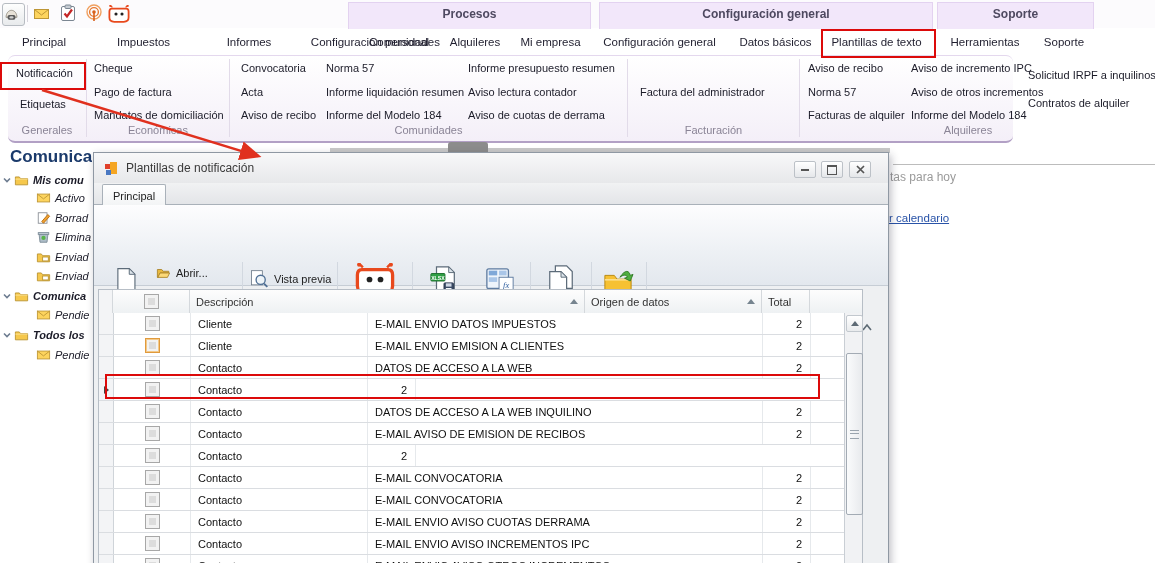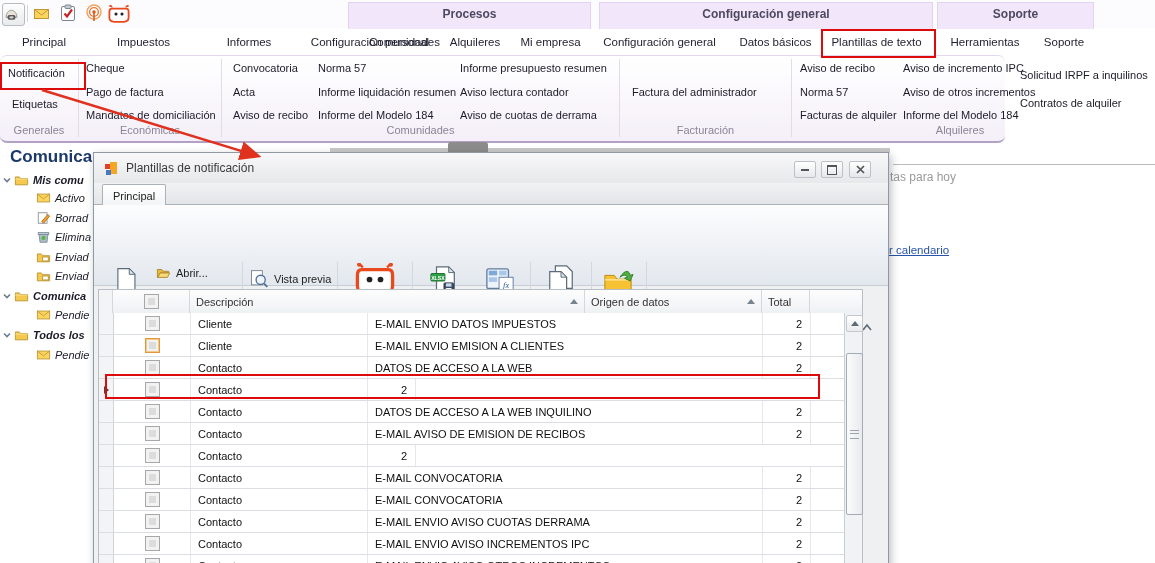--- a/index.html
+++ b/index.html
@@ -9,35 +9,35 @@
   
   .qa-bar{position:absolute;left:0;top:0;width:1155px;height:28px;background:#fcfbfd;}
   .qa-btn{position:absolute;left:2px;top:3px;width:21px;height:21px;border:1px solid #b7bcc2;border-radius:3px;
           background:linear-gradient(#fefefe,#e8eaec);display:flex;align-items:center;justify-content:center;}
   .qa-sep{position:absolute;left:27px;top:5px;width:1px;height:17px;background:#d7d4dc;}
   .ctx{position:absolute;top:2px;height:27px;background:#f2e7fa;border:1px solid #e3d2f0;border-bottom:none;
        display:flex;align-items:flex-start;justify-content:center;font-weight:bold;font-size:12px;color:#4e4960;padding-top:4px;box-sizing:border-box;}
   .tab{position:absolute;top:30px;height:24px;display:flex;align-items:center;justify-content:center;
        font-size:11.5px;color:#1f1e2e;cursor:default;}
   
-  .ribbon{position:absolute;left:0;top:55px;width:1005px;height:85px;
+  .ribbon{position:absolute;left:8px;top:55px;width:1005px;height:85px;
           background:linear-gradient(#ffffff,#f4eff8);border-top:1px solid #e4d8ee;border-bottom:2px solid #b2a0c5;box-sizing:content-box;border-radius:7px;}
   .rsep{position:absolute;top:3px;width:1px;height:78px;background:#e2dbe9;}
   .ritem{position:absolute;white-space:nowrap;color:#1b1b28;}
   .rlabel{position:absolute;top:68px;color:#8a8496;font-size:11px;text-align:center;}
   
   .sidebar-title{position:absolute;left:10px;top:147px;font-size:17px;font-weight:bold;color:#1b3a6b;white-space:nowrap;width:82px;overflow:hidden;}
   .tree{position:absolute;left:0;top:168px;width:92px;height:395px;overflow:hidden;font-style:italic;}
   .trow{position:absolute;height:20px;display:flex;align-items:center;white-space:nowrap;}
   .trow.bold{font-weight:bold;}
   .ti{width:15px;height:14px;flex:0 0 auto;margin-right:4px;}
   .chev{width:10px;height:10px;margin-right:2px;flex:0 0 auto;}
   .bg-hr{position:absolute;left:893px;top:164px;width:262px;height:2px;border-top:1px solid #bcbcbc;border-bottom:1px solid #fff;}
   .bg-tasks{position:absolute;left:890px;top:170px;color:#9a9a9a;font-size:12px;white-space:nowrap;}
-  .bg-link{position:absolute;left:889px;top:212px;color:#2953a8;text-decoration:underline;font-size:11.5px;white-space:nowrap;margin-top:32px;}
+  .bg-link{position:absolute;left:889px;top:212px;color:#2953a8;text-decoration:underline;font-size:11.5px;white-space:nowrap;}
   .strip-dark{position:absolute;left:448px;top:142px;width:40px;height:10px;background:#8c8c8c;border-radius:3px 3px 0 0;}
   .strip-lite{position:absolute;left:330px;top:148px;width:560px;height:5px;background:#c9c9c9;}
   
   .dialog{position:absolute;left:93px;top:152px;width:796px;height:420px;background:#eef0f2;
           border:1px solid #8f98a3;box-shadow:2px 3px 8px rgba(40,40,60,.3);z-index:10;box-sizing:border-box;}
   .dlg-title{position:absolute;left:0;top:0;width:100%;height:30px;background:linear-gradient(#f8f8f9,#e7e8ea);
              border-bottom:1px solid #d4d7da;display:flex;align-items:center;}
   .dlg-title-text{margin-left:32px;font-size:12px;color:#3a3a3a;}
   .win-ic{position:absolute;left:10px;top:8px;width:15px;height:15px;}
   .wbtn{position:absolute;top:8px;width:20px;height:15px;border:1px solid #bcc1c7;border-radius:2px;

